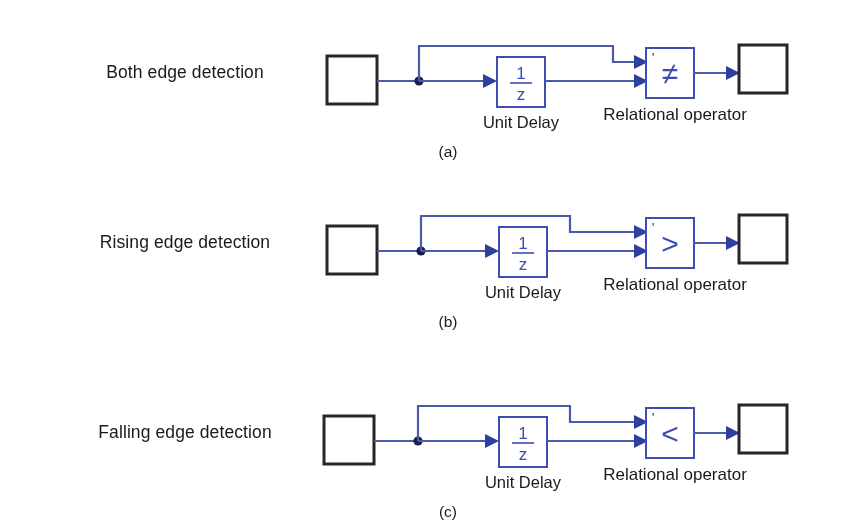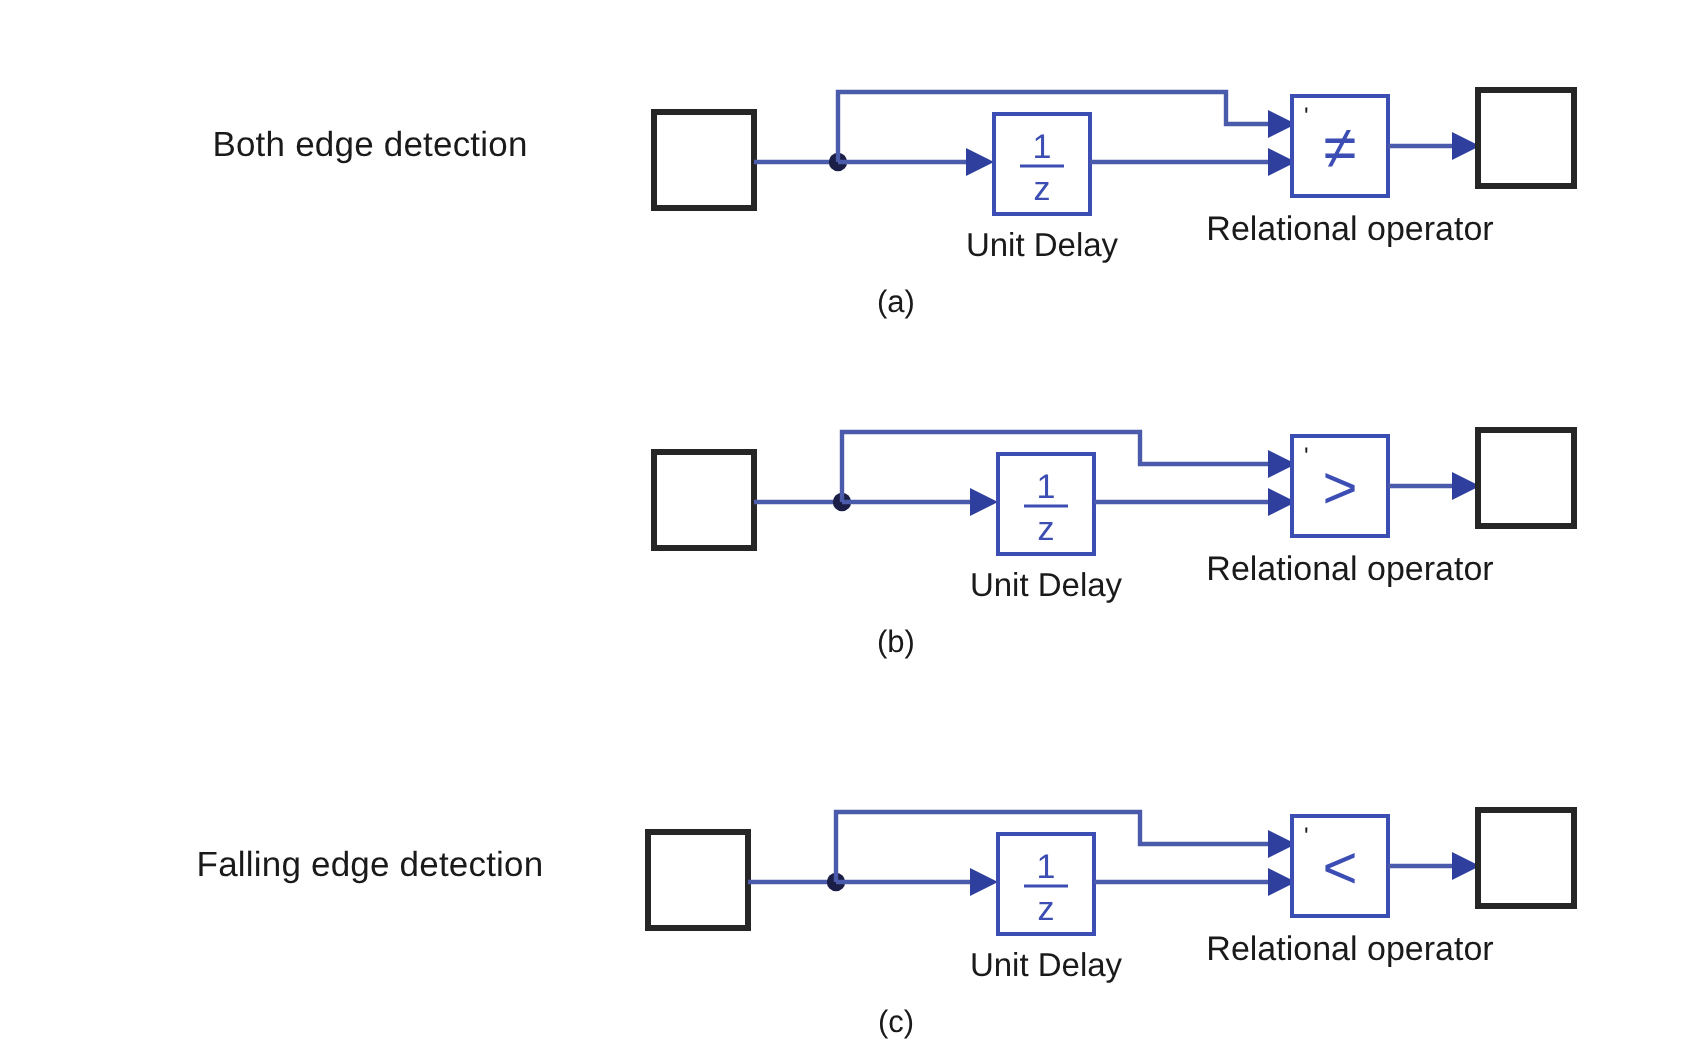--- a/index.html
+++ b/index.html
@@ -116,20 +116,21 @@
 
       <text class="blk-text lbl-unit" x="521" y="128" text-anchor="middle">Unit Delay</text>
       <text class="blk-text lbl-rel" x="675" y="120" text-anchor="middle">Relational operator</text>
     </svg>
   </div>
 
   <div class="caption">(a)</div>
 </div>
 
 <div class="row" id="row-b">
+  <div class="row-label">Rising edge detection</div>
 
   <div class="diagram">
     <svg width="848" height="170" viewBox="0 0 848 170" xmlns="http://www.w3.org/2000/svg">
       <rect x="327" y="56" width="50" height="48" fill="#ffffff" stroke="#262626" stroke-width="3"></rect>
 
       <line x1="377" y1="81" x2="421" y2="81" stroke="#4a5bab" stroke-width="2.2"></line>
 
       <circle cx="421" cy="81" r="4.6" fill="#1b1f47"></circle>
 
       <polyline points="421,81 421,46 570,46 570,62 636,62" fill="none" stroke="#4a5bab" stroke-width="2.2"></polyline>

